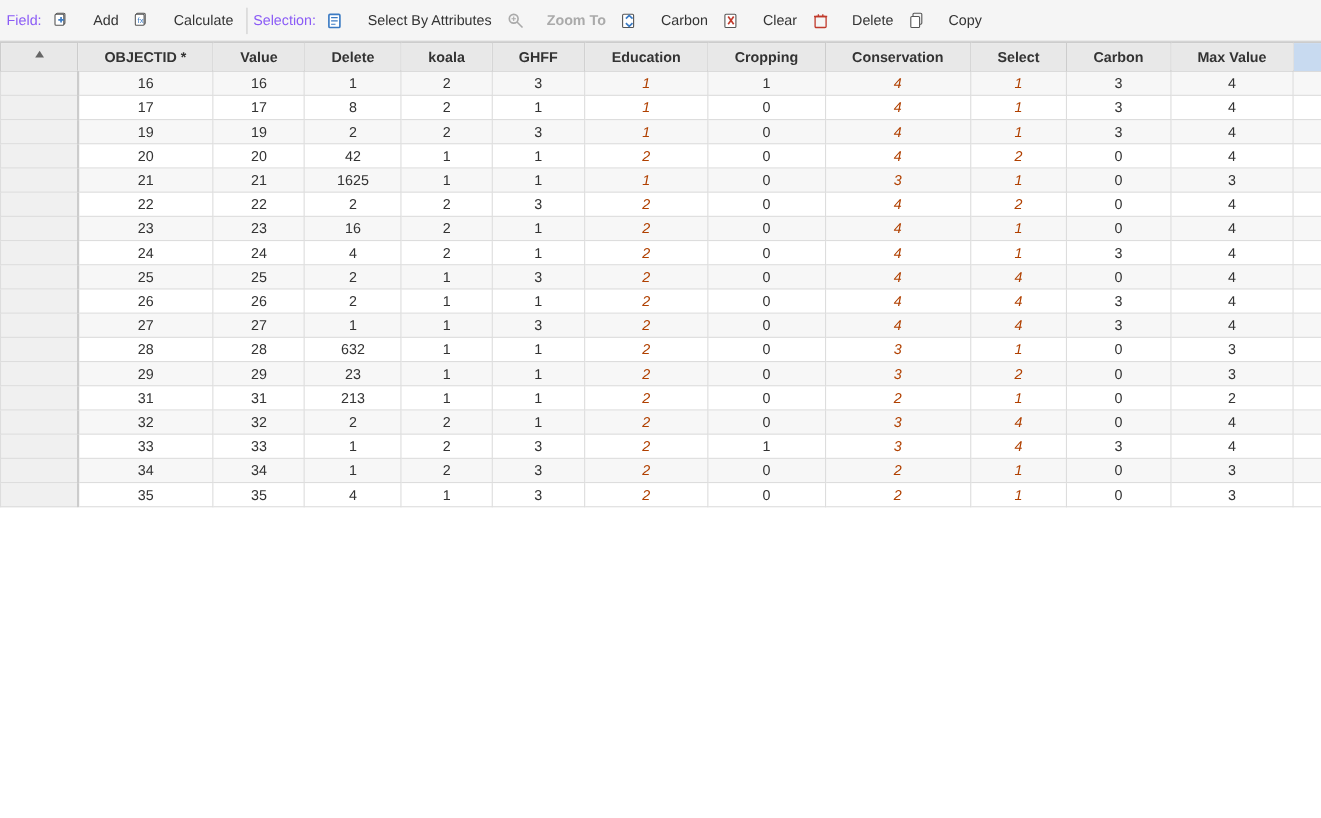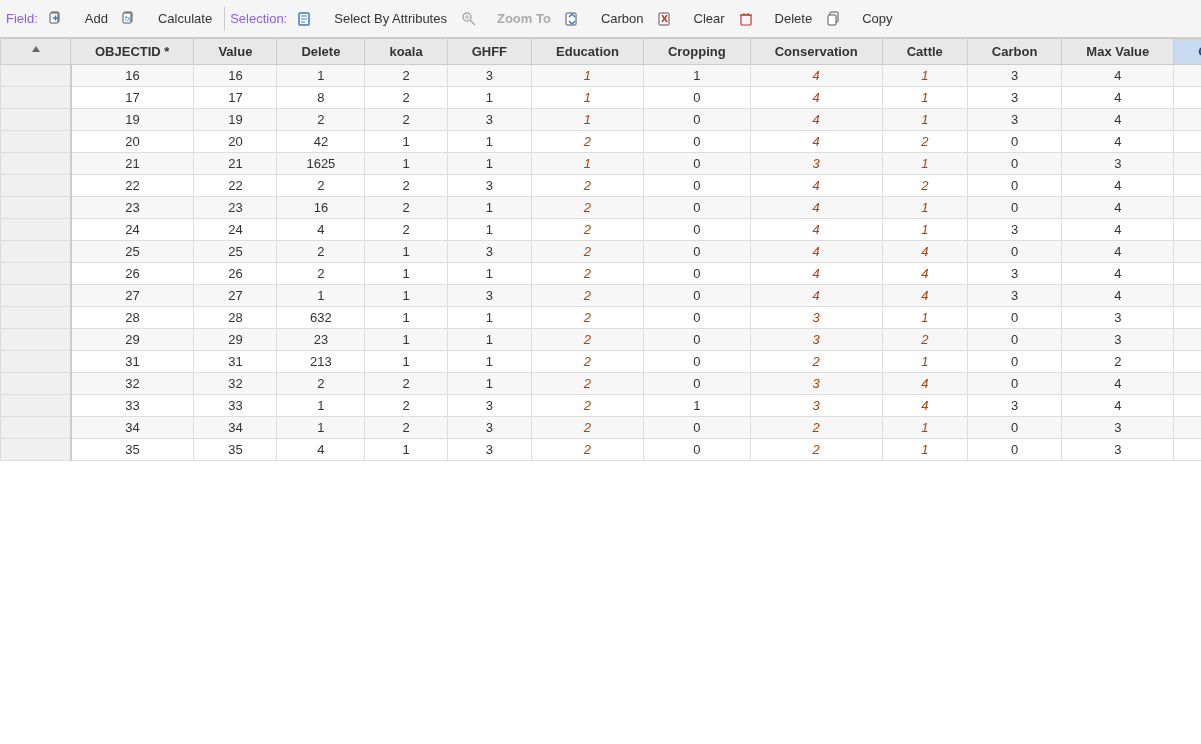--- a/index.html
+++ b/index.html
@@ -224,21 +224,21 @@
             </svg>
         </th>
         <th>OBJECTID *</th>
         <th>Value</th>
         <th>Delete</th>
         <th>koala</th>
         <th>GHFF</th>
         <th>Education</th>
         <th>Cropping</th>
         <th>Conservation</th>
-        <th>Cattle</th>
+        <th>Select</th>
         <th>Carbon</th>
         <th>Max Value</th>
         <th class="conflict-header">Cropping</th>
       </tr>
     </thead>
     <tbody id="table-body">
     <tr>
           <td class="row-idx"></td>
           <td>16</td>
           <td>16</td>

